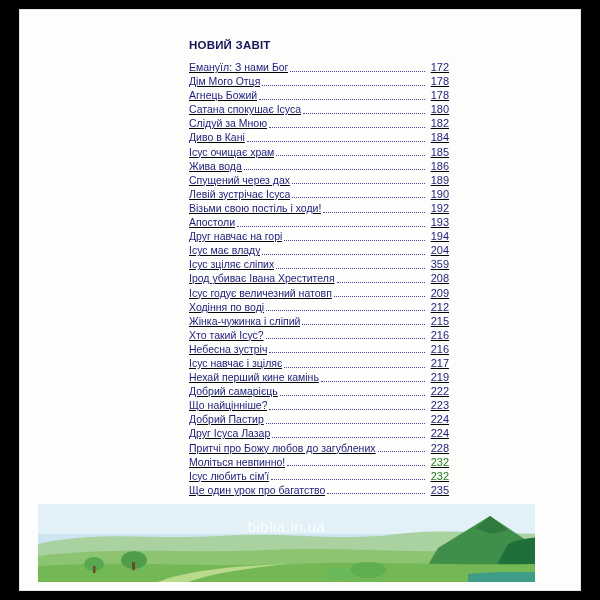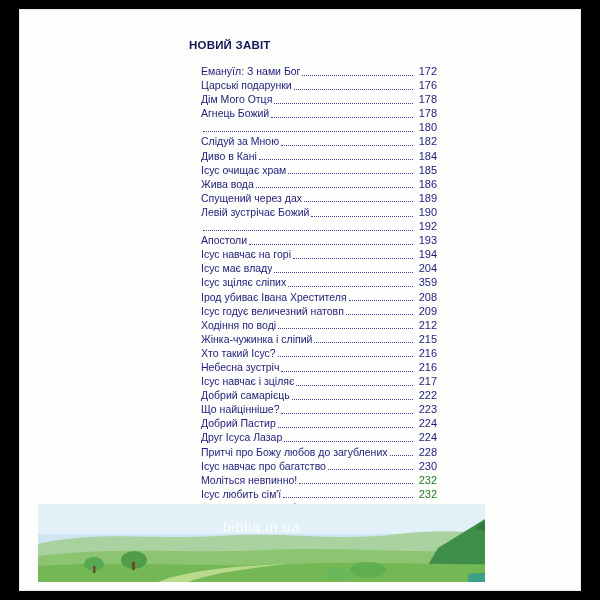--- a/index.html
+++ b/index.html
@@ -34,22 +34,23 @@
   .section-title {
     font-size: 11.5px;
     font-weight: bold;
     color: #15155a;
     letter-spacing: 0.2px;
     margin: 0 0 8px 0;
     line-height: 13px;
   }
   ul.toc {
     list-style: none;
-    margin: 12px;
+    margin: 0;
     padding: 0;
+    text-decoration: underline;
   }
   ul.toc li {
     display: flex;
     align-items: flex-end;
     font-size: 10.5px;
     color: #1d1d7a;
     line-height: 14.1px;
     height: 14.1px;
     white-space: nowrap;
     overflow: hidden;
@@ -75,21 +76,21 @@
   }
   .toc-page.green {
     color: #1f7a1f;
   }
 
   
   .illus {
     position: absolute;
     left: 19px;
     bottom: 9px;
-    width: 447px;
+    width: 497px;
     height: 78px;
     overflow: hidden;
   }
   .watermark {
     position: absolute;
     left: 0;
     right: 0;
     top: 14px;
     text-align: center;
     font-size: 15px;
@@ -108,35 +109,31 @@
 
     <div class="content">
       <h2 class="section-title">НОВИЙ ЗАВІТ</h2>
       <ul class="toc" id="toc-list">
           <li>
             <span class="toc-title">Емануїл: З нами Бог</span>
             <span class="toc-dots"></span>
             <span class="toc-page">172</span>
           </li>
           <li>
-            <span class="toc-title">Царські подарунки</span>
-            <span class="toc-dots"></span>
-            <span class="toc-page">176</span>
-          </li>
-          <li>
             <span class="toc-title">Дім Мого Отця</span>
             <span class="toc-dots"></span>
             <span class="toc-page">178</span>
           </li>
           <li>
             <span class="toc-title">Агнець Божий</span>
             <span class="toc-dots"></span>
             <span class="toc-page">178</span>
           </li>
           <li>
+            <span class="toc-title">Сатана спокушає Ісуса</span>
             <span class="toc-dots"></span>
             <span class="toc-page">180</span>
           </li>
           <li>
             <span class="toc-title">Слідуй за Мною</span>
             <span class="toc-dots"></span>
             <span class="toc-page">182</span>
           </li>
           <li>
             <span class="toc-title">Диво в Кані</span>
@@ -152,35 +149,36 @@
             <span class="toc-title">Жива вода</span>
             <span class="toc-dots"></span>
             <span class="toc-page">186</span>
           </li>
           <li>
             <span class="toc-title">Спущений через дах</span>
             <span class="toc-dots"></span>
             <span class="toc-page">189</span>
           </li>
           <li>
-            <span class="toc-title">Левій зустрічає Божий</span>
+            <span class="toc-title">Левій зустрічає Ісуса</span>
             <span class="toc-dots"></span>
             <span class="toc-page">190</span>
           </li>
           <li>
+            <span class="toc-title">Візьми свою постіль і ходи!</span>
             <span class="toc-dots"></span>
             <span class="toc-page">192</span>
           </li>
           <li>
             <span class="toc-title">Апостоли</span>
             <span class="toc-dots"></span>
             <span class="toc-page">193</span>
           </li>
           <li>
-            <span class="toc-title">Ісус навчає на горі</span>
+            <span class="toc-title">Друг навчає на горі</span>
             <span class="toc-dots"></span>
             <span class="toc-page">194</span>
           </li>
           <li>
             <span class="toc-title">Ісус має владу</span>
             <span class="toc-dots"></span>
             <span class="toc-page">204</span>
           </li>
           <li>
             <span class="toc-title">Ісус зціляє сліпих</span>
@@ -216,20 +214,25 @@
             <span class="toc-title">Небесна зустріч</span>
             <span class="toc-dots"></span>
             <span class="toc-page">216</span>
           </li>
           <li>
             <span class="toc-title">Ісус навчає і зціляє</span>
             <span class="toc-dots"></span>
             <span class="toc-page">217</span>
           </li>
           <li>
+            <span class="toc-title">Нехай перший кине камінь</span>
+            <span class="toc-dots"></span>
+            <span class="toc-page">219</span>
+          </li>
+          <li>
             <span class="toc-title">Добрий самарієць</span>
             <span class="toc-dots"></span>
             <span class="toc-page">222</span>
           </li>
           <li>
             <span class="toc-title">Що найцінніше?</span>
             <span class="toc-dots"></span>
             <span class="toc-page">223</span>
           </li>
           <li>
@@ -239,25 +242,20 @@
           </li>
           <li>
             <span class="toc-title">Друг Ісуса Лазар</span>
             <span class="toc-dots"></span>
             <span class="toc-page">224</span>
           </li>
           <li>
             <span class="toc-title">Притчі про Божу любов до загублених</span>
             <span class="toc-dots"></span>
             <span class="toc-page">228</span>
-          </li>
-          <li>
-            <span class="toc-title">Ісус навчає про багатство</span>
-            <span class="toc-dots"></span>
-            <span class="toc-page">230</span>
           </li>
           <li>
             <span class="toc-title">Моліться невпинно!</span>
             <span class="toc-dots"></span>
             <span class="toc-page green">232</span>
           </li>
           <li>
             <span class="toc-title">Ісус любить сім'ї</span>
             <span class="toc-dots"></span>
             <span class="toc-page green">232</span>

